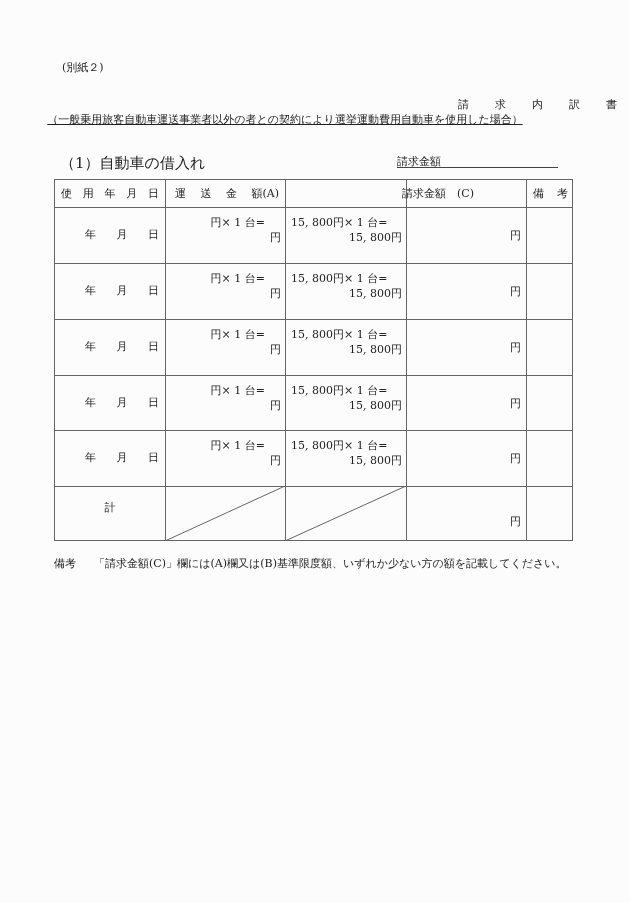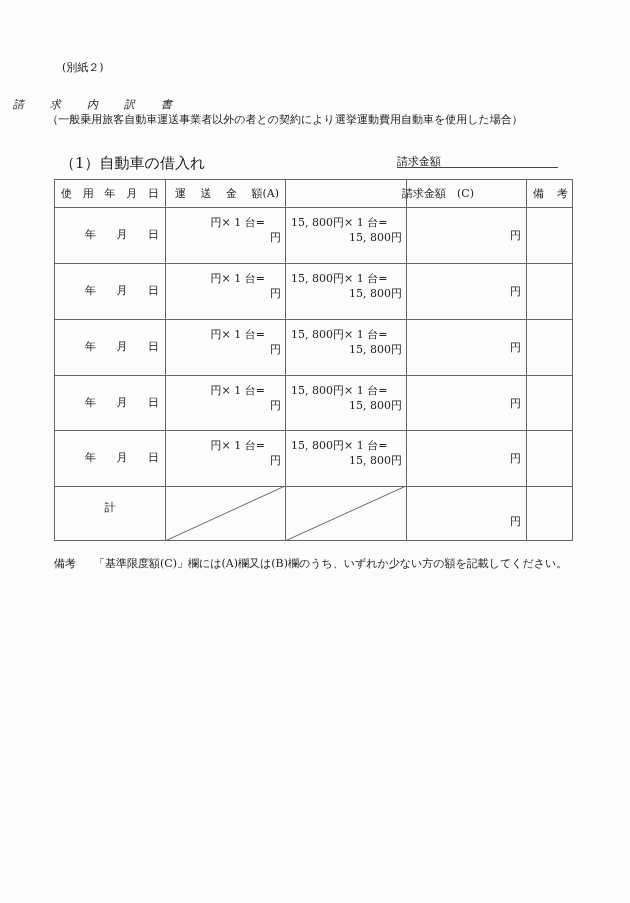--- a/index.html
+++ b/index.html
@@ -3,23 +3,23 @@
   <meta charset="utf-8">
   <style>
     html, body { margin: 0; padding: 0; }
     body {
       width: 630px; height: 903px; background: #fcfcfc; position: relative;
       font-family: "DejaVu Serif", "Liberation Serif", serif;
       color: #222; overflow: hidden;
     }
     .abs { position: absolute; white-space: nowrap; }
     .attach-label { left: 62px; top: 60px; font-size: 11px; }
-    .doc-title { left: 0; width: 630px; top: 97px; text-align: left; font-size: 11px; letter-spacing: 0; font-style: italic; }
+    .doc-title { left: 0; width: 630px; top: 97px; text-align: right; font-size: 11px; letter-spacing: 0; }
     .doc-title span { display: inline-block; margin: 0 13px; }
-    .doc-subtitle { left: 0; width: 570px; top: 112px; text-align: center; font-size: 11px; }
+    .doc-subtitle { left: 0; width: 570px; top: 112px; text-align: center; font-size: 11px; text-decoration: underline; }
     .section-label { left: 60px; top: 154px; font-size: 15px; }
     .candidate { left: 397px; top: 154px; width: 161px; font-size: 11px; border-bottom: 1px solid #444; height: 13px; }
 
     .tbl { position: absolute; left: 54px; top: 179px; width: 519px; height: 362px;
            border: 1px solid #666; box-sizing: border-box; }
     .vline { position: absolute; top: 0; bottom: 0; width: 0; border-left: 1px solid #666; }
     .hline { position: absolute; left: 0; right: 0; height: 0; border-top: 1px solid #666; }
     .cell { position: absolute; font-size: 11px; box-sizing: border-box; }
     .hdr { top: 0; height: 28px; line-height: 28px; }
     .date-cells { display: flex; justify-content: space-between; padding: 0 6px 0 30px; }
@@ -169,14 +169,14 @@
       <line x1="0" y1="55" x2="120" y2="0" stroke="#666" stroke-width="1"></line>
     </svg>
   <svg class="diag" style="left:230px;top:306px" width="121" height="55">
       <line x1="0" y1="55" x2="121" y2="0" stroke="#666" stroke-width="1"></line>
     </svg>
   <div class="cell" style="left:351px;top:306px;width:120px;height:55px;text-align:right;padding:28px 5px 0 0"><span>円</span></div>
   <div class="cell" style="left:471px;top:306px;width:47px;height:55px"></div>
 </div>
 
 <div class="abs note">
-  <span>備考</span><span class="gap"></span><span>「基準限度額(C)」欄には(A)欄又は(B)欄のうち、いずれか少ない方の額を記載してください。</span>
+  <span>備考</span><span class="gap"></span><span>「請求金額(C)」欄には(A)欄又は(B)基準限度額、いずれか少ない方の額を記載してください。</span>
 </div>
 
 </body></html>

